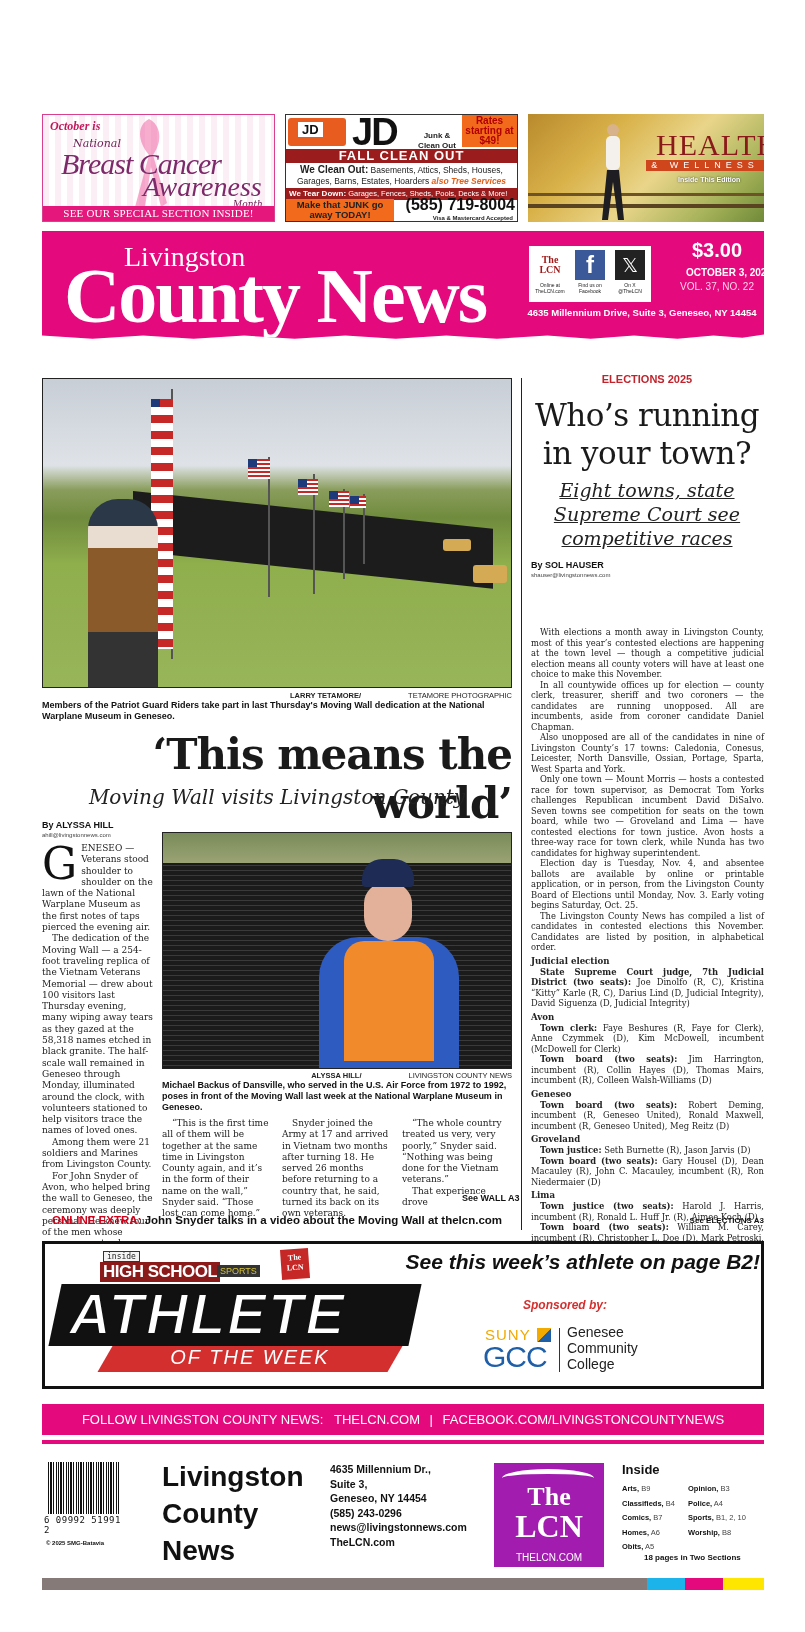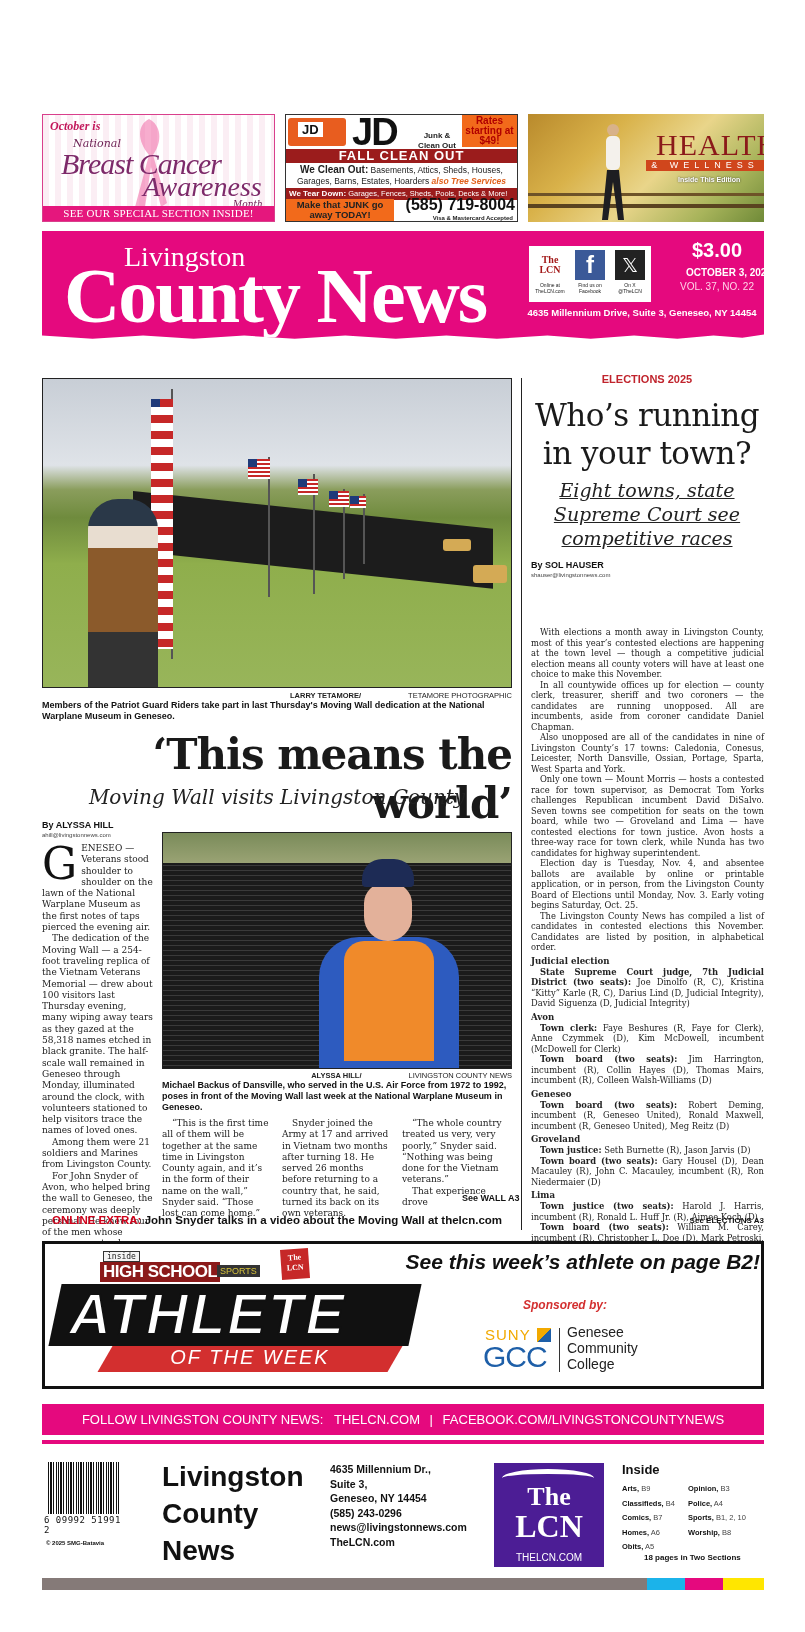--- a/index.html
+++ b/index.html
@@ -134,21 +134,21 @@
   .follow .sep { margin: 0 6px; }
   .follow-line { position: absolute; left: 42px; top: 1440px; width: 722px; height: 4px; background: #e5097e; }
 
   
   .barcode { position: absolute; left: 48px; top: 1462px; width: 72px; height: 52px;
     background: repeating-linear-gradient(90deg, #111 0 1px, #fff 1px 2px, #111 2px 4px, #fff 4px 5px, #111 5px 6px, #fff 6px 8px, #111 8px 9px, #fff 9px 10px); }
   .barnum { position: absolute; left: 44px; top: 1515px; width: 82px; font: 9px "DejaVu Sans Mono", monospace; color: #111; letter-spacing: 0.5px; }
   .copy { position: absolute; left: 46px; top: 1540px; font: bold 6px "Liberation Sans", sans-serif; color: #111; }
   .foot-name { position: absolute; left: 162px; top: 1458px; font: bold 28px "Liberation Sans", sans-serif; color: #111; line-height: 37px; }
   .foot-addr { position: absolute; left: 330px; top: 1462px; font: bold 10.5px "Liberation Sans", sans-serif; color: #111; line-height: 14.5px; }
-  .foot-logo { position: absolute; left: 494px; top: 1463px; width: 110px; height: 104px; background: #4c1d95; color: #fff; text-align: center; }
+  .foot-logo { position: absolute; left: 494px; top: 1463px; width: 110px; height: 104px; background: #a21caf; color: #fff; text-align: center; }
   .foot-logo .arc { position: absolute; left: 8px; top: 6px; width: 92px; height: 18px; border-top: 5px solid #fff; border-radius: 60% 60% 0 0; }
   .foot-logo .the { position: absolute; left: 0; right: 0; top: 20px; font: bold 26px "Liberation Serif", serif; line-height: 28px; }
   .foot-logo .lcn { position: absolute; left: 0; right: 0; top: 46px; font: bold 32px "Liberation Serif", serif; line-height: 34px; }
   .foot-logo .url { position: absolute; left: 0; right: 0; bottom: 4px; font: 10px "Liberation Sans", sans-serif; }
   .inside-h { position: absolute; left: 622px; top: 1462px; font: bold 13px "Liberation Sans", sans-serif; color: #111; }
   .inside-list { position: absolute; left: 622px; top: 1482px; width: 150px; font: 7.5px "Liberation Sans", sans-serif; line-height: 14.5px; color: #444; }
   .inside-list .it { position: absolute; white-space: nowrap; }
   .inside-list .it b { color: #111; }
   .pages { position: absolute; left: 644px; top: 1553px; font: bold 8px "Liberation Sans", sans-serif; color: #111; }
   .colorbar { position: absolute; top: 1578px; height: 12px; }

